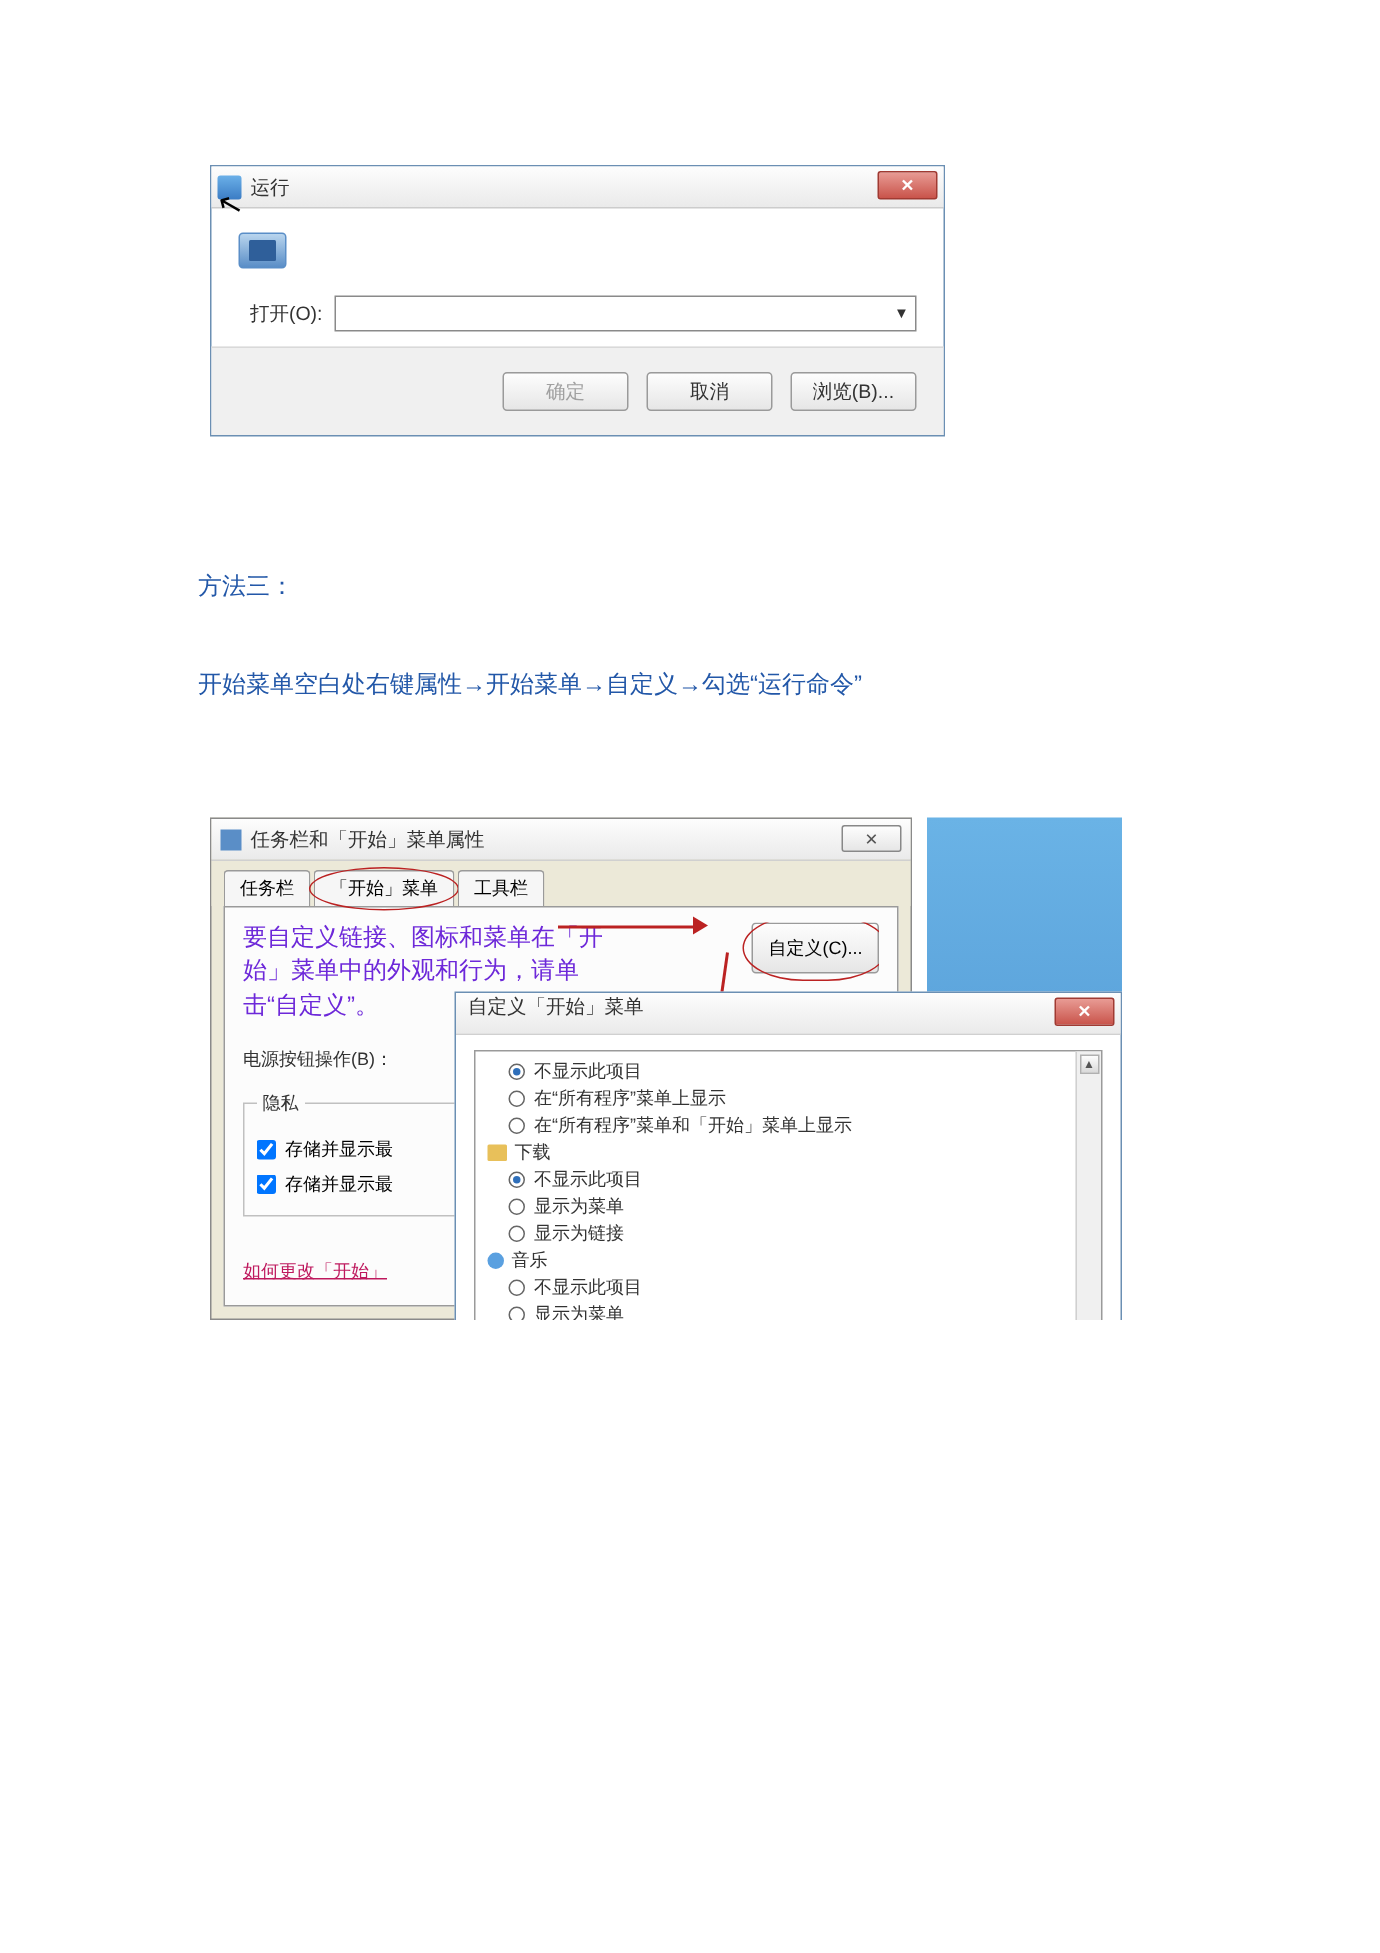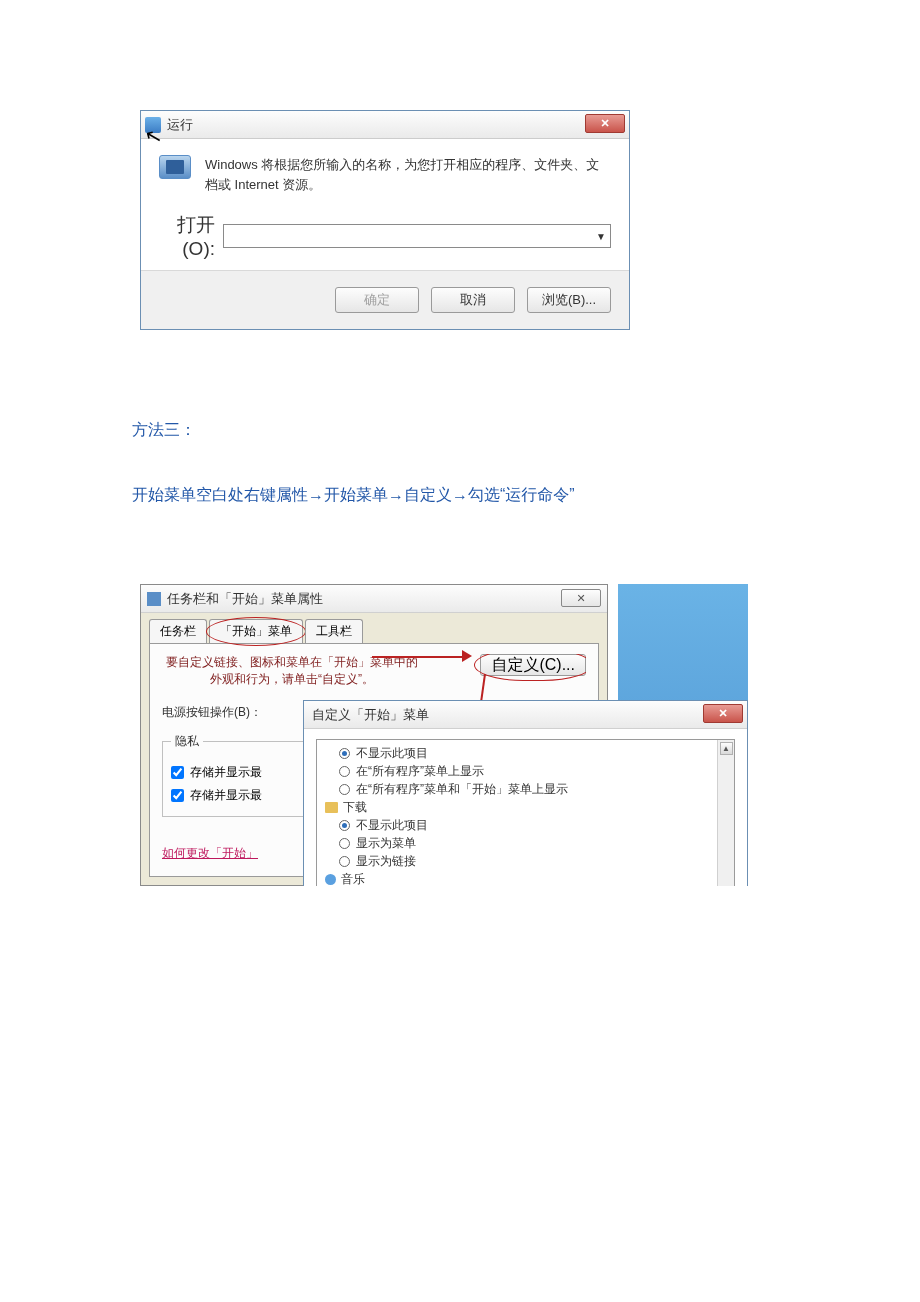--- a/index.html
+++ b/index.html
@@ -11,21 +11,21 @@
 .run-titlebar { height: 28px; background: linear-gradient(#fdfdfd, #eaeaea); border-bottom: 1px solid #ccc; display: flex; align-items: center; padding: 0 4px; position: relative; }
 .run-titlebar .icon-app { width: 16px; height: 16px; background: linear-gradient(#6bb0e8,#3b7cc4); border-radius: 2px; margin-right: 6px; }
 .run-titlebar .title { font-size: 13px; color: #333; }
 .close-x { position: absolute; right: 4px; top: 3px; width: 40px; height: 19px; background: linear-gradient(#e89b94,#c9544b); border: 1px solid #a03a32; border-radius: 2px; display: flex; align-items: center; justify-content: center; color: #fff; font-size: 11px; font-weight: bold; }
 .cursor { position: absolute; left: 145px; top: 124px; font-size: 20px; color: #000; transform: rotate(-15deg); }
 .run-body { padding: 16px 18px 12px 18px; display: flex; }
 .run-body .app-icon { width: 32px; height: 24px; background: linear-gradient(#b9d5ee,#5a8ec7); border: 1px solid #5a8ec7; border-radius: 3px; margin-right: 14px; flex-shrink: 0; position: relative; }
 .run-body .app-icon::after { content:""; position:absolute; inset:4px 6px; background:#2f5f9a; border-radius:1px; }
 .run-desc { color: #333; font-size: 13px; line-height: 1.5; }
 .run-open-row { display: flex; align-items: center; padding: 6px 18px 10px 18px; }
-.run-open-label { width: 64px; text-align: right; padding-right: 8px; color: #333; font-size: 19px; }
+.run-open-label { width: 64px; text-align: right; padding-right: 8px; color: #333; font-size: 13px; }
 .run-input-wrap { flex: 1; display: flex; align-items: center; border: 1px solid #8a8a8a; background: #fff; height: 24px; }
 .run-input { flex: 1; border: none; outline: none; height: 22px; padding: 0 4px; font-size: 13px; }
 .run-dd { width: 18px; height: 22px; display: flex; align-items: center; justify-content: center; color: #333; font-size: 10px; }
 .run-admin-row { display: flex; align-items: center; padding: 0 18px 14px 90px; }
 .shield-icon { width: 15px; height: 16px; background: linear-gradient(135deg,#ffd24a 0 50%,#2f74c7 50% 100%); border-radius: 1px 1px 50% 50%; margin-right: 8px; }
 .run-admin-text { font-size: 13px; color: #333; }
 .run-btnbar { background: #f0f0f0; border-top: 1px solid #d9d9d9; padding: 16px 18px; display: flex; justify-content: flex-end; gap: 12px; }
 .win-btn { min-width: 84px; height: 26px; border: 1px solid #9a9a9a; background: linear-gradient(#fdfdfd,#e6e6e6); border-radius: 3px; font-size: 13px; color: #333; display: flex; align-items: center; justify-content: center; cursor: pointer; }
 .win-btn.disabled { color: #a0a0a0; }
 
@@ -39,41 +39,41 @@
 .desktop-bg { position: absolute; right: 0; top: 0; width: 130px; height: 480px; background: linear-gradient(#6ab3e6,#3a7fc2); }
 .props-dialog { position: relative; width: 468px; border: 1px solid #8a8a8a; background: #ece9d8; }
 .props-titlebar { height: 28px; background: linear-gradient(#fdfdfd,#eaeaea); display: flex; align-items: center; padding: 0 6px; position: relative; border-bottom: 1px solid #d0d0d0; }
 .props-titlebar .ticon { width: 14px; height: 14px; background: #5a8ec7; margin-right: 6px; }
 .props-titlebar .title { font-size: 13px; color: #333; }
 .props-close { position: absolute; right: 6px; top: 4px; width: 40px; height: 18px; border: 1px solid #888; background: linear-gradient(#fdfdfd,#e6e6e6); border-radius: 2px; display: flex; align-items: center; justify-content: center; font-size: 11px; color: #555; }
 .tab-strip { display: flex; padding: 6px 8px 0 8px; background: #ece9d8; }
 .tab { padding: 3px 10px; border: 1px solid #9a9a9a; background: #f6f6f6; font-size: 12px; border-bottom: none; margin-right: 2px; border-radius: 3px 3px 0 0; position: relative; }
 .tab.circled::after { content:""; position:absolute; inset:-3px -4px; border: 1.5px solid #b22; border-radius: 50%; }
 .tab-panel { border: 1px solid #9a9a9a; margin: 0 8px 8px 8px; background: #fcfcfc; padding: 10px 12px 14px 12px; }
-.panel-text { font-size: 12px; color: #7f1d1d; line-height: 1.4; text-align: center; }
+.panel-text { font-size: 16px; color: #6d28d9; line-height: 1.4; }
 .customize-btn-wrap { float: right; position: relative; }
 .customize-btn-wrap::after { content:""; position:absolute; inset:-5px -6px; border: 1.5px solid #b22; border-radius: 50% / 60%; }
-.customize-btn { height: 22px; padding: 4px 10px; border: 1px solid #9a9a9a; background: linear-gradient(#fdfdfd,#e6e6e6); border-radius: 3px; font-size: 16px; display: inline-flex; align-items: center; }
+.customize-btn { height: 22px; padding: 16px 10px; border: 1px solid #9a9a9a; background: linear-gradient(#fdfdfd,#e6e6e6); border-radius: 3px; font-size: 12px; display: inline-flex; align-items: center; }
 .power-row { margin-top: 16px; font-size: 12px; color: #333; }
 .privacy-group { margin-top: 12px; border: 1px solid #c0c0c0; padding: 8px 8px 12px 8px; }
 .privacy-group legend { font-size: 12px; padding: 0 4px; color: #333; }
 .check-row { display: flex; align-items: center; margin-top: 6px; font-size: 12px; }
 .check-row input { margin-right: 6px; }
 .howto-link { display: inline-block; margin-top: 28px; color: #be185d; font-size: 12px; text-decoration: underline; }
 
 
 .red-arrow { position: absolute; left: 232px; top: 66px; width: 100px; height: 14px; }
 .red-arrow .line { position: absolute; left: 0; top: 6px; width: 92px; height: 1.5px; background: #b22; }
 .red-arrow .head { position: absolute; right: 0; top: 0; width: 0; height: 0; border-left: 10px solid #b22; border-top: 6px solid transparent; border-bottom: 6px solid transparent; }
 .red-arrow2 { position: absolute; left: 344px; top: 90px; width: 2px; height: 345px; background: #b22; transform: rotate(8deg); transform-origin: top; }
 .red-arrow2::after { content:""; position:absolute; bottom:-2px; left:-5px; width:0; height:0; border-top:10px solid #b22; border-left:6px solid transparent; border-right:6px solid transparent; }
 
 
 .customize-dialog { position: absolute; left: 163px; top: 116px; width: 445px; border: 1px solid #6b8fb3; background: #fff; }
-.cust-titlebar { height: 28px; background: linear-gradient(#fdfdfd,#eaeaea); display: flex; align-items: center; padding: 0 8px; position: relative; border-bottom: 1px solid #d0d0d0; }
+.cust-titlebar { height: 28px; background: linear-gradient(#fdfdfd,#eaeaea); display: flex; padding: 0 8px; position: relative; border-bottom: 1px solid #d0d0d0; }
 .cust-titlebar .title { font-size: 13px; color: #333; }
 .cust-close { position: absolute; right: 4px; top: 3px; width: 40px; height: 19px; background: linear-gradient(#e89b94,#c9544b); border: 1px solid #a03a32; border-radius: 2px; display: flex; align-items: center; justify-content: center; color: #fff; font-size: 11px; font-weight: bold; }
 .cust-body { padding: 10px 12px 0 12px; }
 .cust-desc { font-size: 12px; color: #333; margin-bottom: 10px; }
 .tree-box { border: 1px solid #9a9a9a; background: #fff; height: 320px; position: relative; display: flex; }
 .tree-scroll { width: 17px; background: #f0f0f0; border-left: 1px solid #d0d0d0; display: flex; flex-direction: column; justify-content: space-between; align-items: center; padding: 2px 0; position: absolute; right: 0; top: 0; bottom: 0; }
 .sb-arrow { width: 13px; height: 13px; background: linear-gradient(#fdfdfd,#d9d9d9); border: 1px solid #b0b0b0; font-size: 8px; display: flex; align-items: center; justify-content: center; color: #555; }
 .sb-thumb { width: 13px; height: 32px; background: linear-gradient(#e8e8e8,#cfcfcf); border: 1px solid #b0b0b0; border-radius: 2px; position: absolute; right: 2px; top: 240px; }
 .tree-content { padding: 4px 6px; font-size: 12px; color: #333; line-height: 1.5; overflow: hidden; flex: 1; }
 .tree-item { display: flex; align-items: center; }
@@ -98,21 +98,20 @@
 <div class="container">
 
   <div class="run-dialog">
     <div class="run-titlebar">
       <span class="icon-app"></span>
       <span class="title">运行</span>
       <div class="close-x">✕</div>
     </div>
     <div class="run-body">
       <div class="app-icon"></div>
-      <div class="run-desc">Windows 将根据您所输入的名称，为您打开相应的程序、文件夹、文档或 Internet 资源。</div>
     </div>
     <div class="run-open-row">
       <div class="run-open-label">打开(O):</div>
       <div class="run-input-wrap">
         <input class="run-input" value="" style="">
         <div class="run-dd">▼</div>
       </div>
     </div>
     <div class="run-btnbar">
       <div class="win-btn disabled">确定</div>

